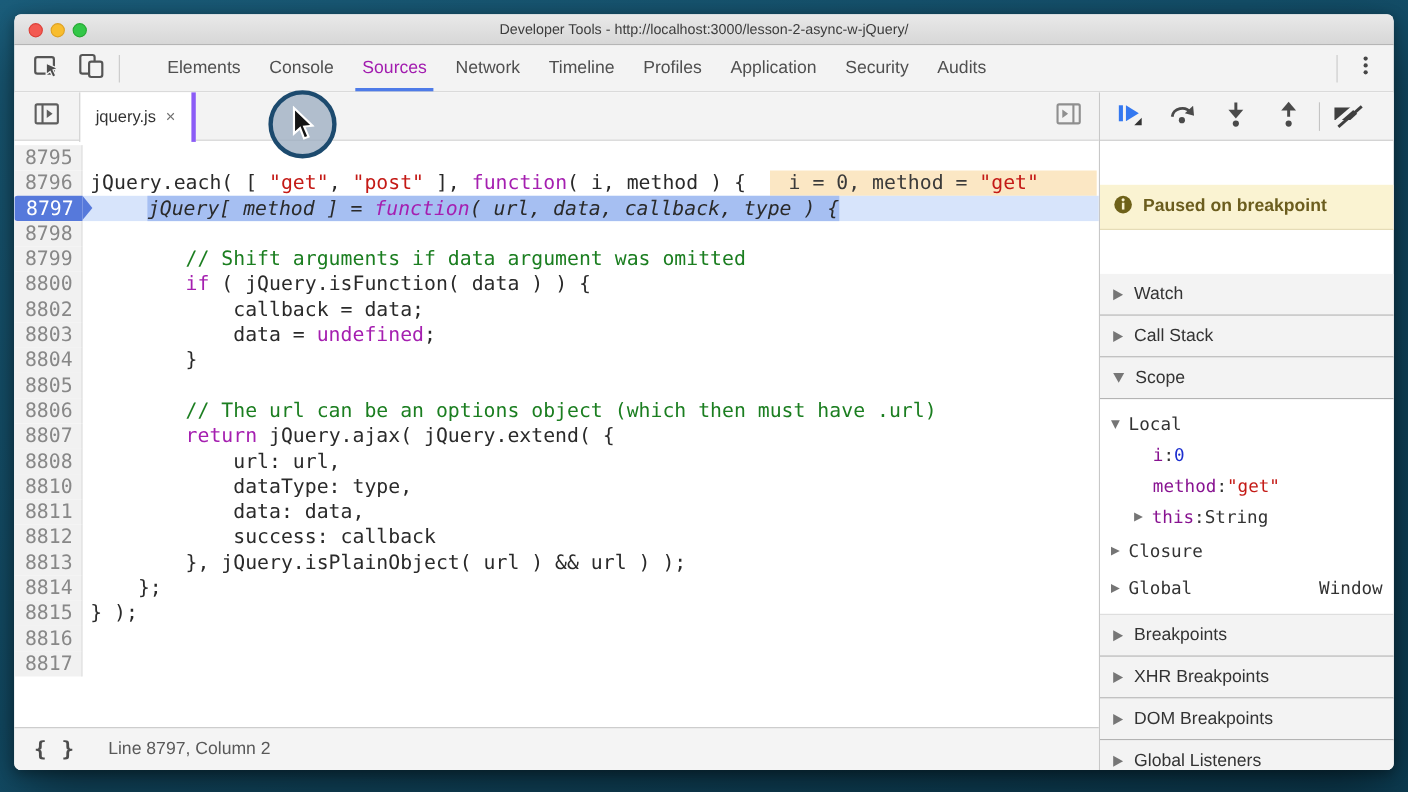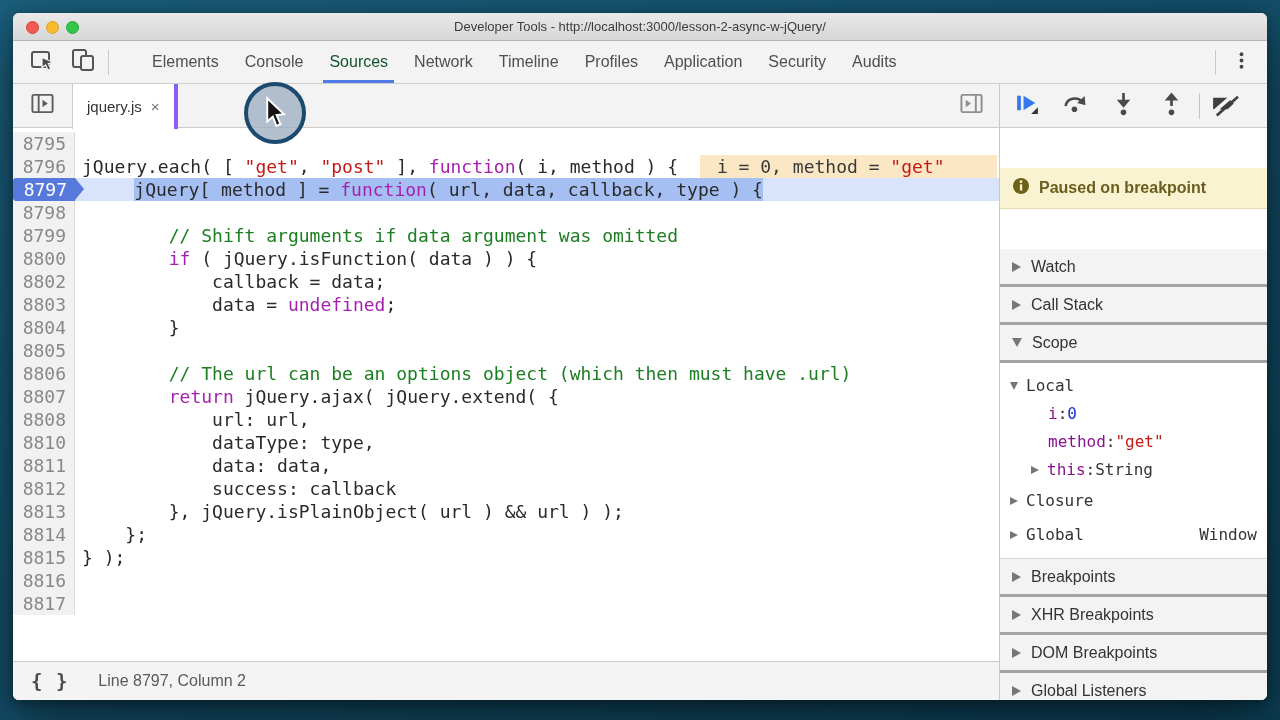--- a/index.html
+++ b/index.html
@@ -25,21 +25,21 @@
   .win-title { font-size:13px; color:#3c3c3c; }
 
   
   .main-toolbar { height:43px; flex:0 0 43px; background:#f3f3f3; border-bottom:1px solid #cfcfcf;
     display:flex; align-items:center; padding:0 12px 0 16px; }
   .tb-icon { width:27px; height:27px; display:flex; align-items:center; justify-content:center; cursor:default; }
   .tb-icon + .tb-icon { margin-left:13px; }
   .vsep { width:1px; height:25px; background:#c9c9c9; margin:0 12px; }
   .dt-tabs { display:flex; align-items:stretch; height:100%; margin-left:18px; }
   .dt-tab { position:relative; display:flex; align-items:center; padding:0 13px; font-size:16px; color:#4f4f4f; }
-  .dt-tab.active { color:#14532d; }
+  .dt-tab.active { color:#a21caf; }
   .dt-tab.active::after { content:""; position:absolute; left:7px; right:7px; bottom:0; height:3px; background:#4e7be8; }
   .tb-right { margin-left:auto; display:flex; align-items:center; }
 
   
   .content { flex:1; display:flex; min-height:0; }
   .left-col { width:986px; flex:0 0 986px; display:flex; flex-direction:column; background:#fff; }
   .sidebar  { flex:1; border-left:1px solid #c8c8c8; background:#fff; display:flex; flex-direction:column;gap:40px; }
 
   
   .file-tabbar { height:44px; flex:0 0 44px; background:#f3f3f3; border-bottom:1px solid #ccc;
@@ -55,21 +55,21 @@
   .editor { flex:1; overflow:hidden; background:#fff;
     font-family:"DejaVu Sans Mono", monospace; font-size:18px; line-height:23px; padding-top:4px; }
   .code-row { display:flex; height:23px; }
   .gutter-cell { width:62px; flex:0 0 62px; background:#f1f1f1; border-right:1px solid #ddd;
     color:#888; text-align:right; padding-right:8px; }
   .code-cell { flex:1; display:flex; padding-left:7px; white-space:pre; color:#2a2a2a; min-width:0; }
   .code-cell span { white-space:pre; }
   .tok-k { color:#a51fb0; }
   .tok-s { color:#c41a16; }
   .tok-c { color:#1b7e20; }
-  .code-row.exec .code-cell { background:#d7e4fb; padding-left:16px; }
+  .code-row.exec .code-cell { background:#d7e4fb; padding-left:16px;font-style:italic; }
   .exec-stmt { background:#a6bff2; }
   .code-row.exec .gutter-cell.bp { position:relative; background:#5679db; border-right:none;
     color:#fff; border-radius:3px 0 0 3px; z-index:1; }
   .code-row.exec .gutter-cell.bp::after { content:""; position:absolute; right:-9px; top:0;
     border-top:11.5px solid transparent; border-bottom:11.5px solid transparent; border-left:9px solid #5679db; }
   .inline-widget { flex:1; margin-left:22px; margin-right:2px; background:#fbe7c4;
     color:#3a3a3a; padding-left:6px; }
   .inline-widget .w-str { color:#c41a16; }
 
   
@@ -82,21 +82,21 @@
   .debug-toolbar { height:44px; flex:0 0 44px; background:#f3f3f3; border-bottom:1px solid #ccc;
     display:flex; align-items:center; padding:0 14px 0 14px; }
   .dbg-btn { width:27px; height:27px; display:flex; align-items:center; justify-content:center; }
   .dbg-btn + .dbg-btn { margin-left:21px; }
   .dbg-vdiv { width:1px; height:26px; background:#c4c4c4; margin:0 11px 0 14px; }
 
   .paused-banner { height:41px; flex:0 0 41px; background:#faf3d2; border-bottom:1px solid #e3dab4;
     display:flex; align-items:center; padding-left:12px; }
   .paused-text { margin-left:9px; font-size:16px; font-weight:bold; color:#6b5d1e; white-space:nowrap; }
 
-  .side-row { height:38px; flex:0 0 38px; background:#f3f3f3; border-bottom:3px solid #a3a3a3;
+  .side-row { height:38px; flex:0 0 38px; background:#f3f3f3; border-bottom:1px solid #a3a3a3;
     display:flex; align-items:center; padding-left:12px; white-space:nowrap; overflow:hidden; }
   .side-label { margin-left:10px; font-size:16px; color:#333; }
   .tri { width:0; height:0; display:inline-block; flex:0 0 auto; }
   .tri.c { border-left:9px solid #767676; border-top:5.5px solid transparent; border-bottom:5.5px solid transparent; }
   .tri.e { border-top:9px solid #767676; border-left:5.5px solid transparent; border-right:5.5px solid transparent; }
 
   .scope-body { height:196px; flex:0 0 196px; background:#fff; border-bottom:1px solid #d9d9d9;
     font-family:"DejaVu Sans Mono", monospace; font-size:16px; color:#333; padding-top:6px; overflow:hidden; }
   .scope-row { height:28px; line-height:28px; display:flex; align-items:center; padding-left:10px; }
   .scope-row .stri { margin-right:8px; }

